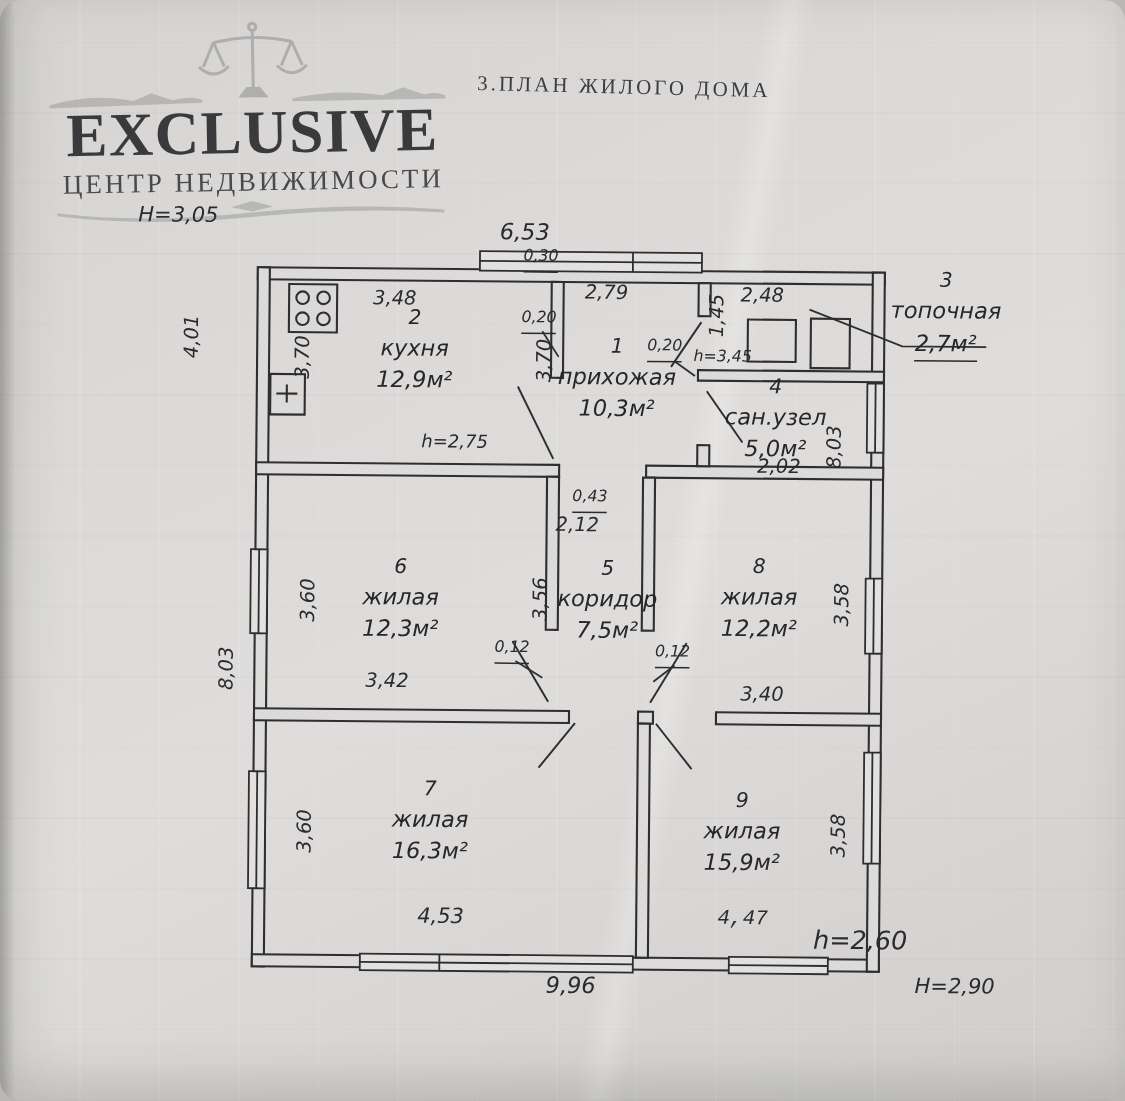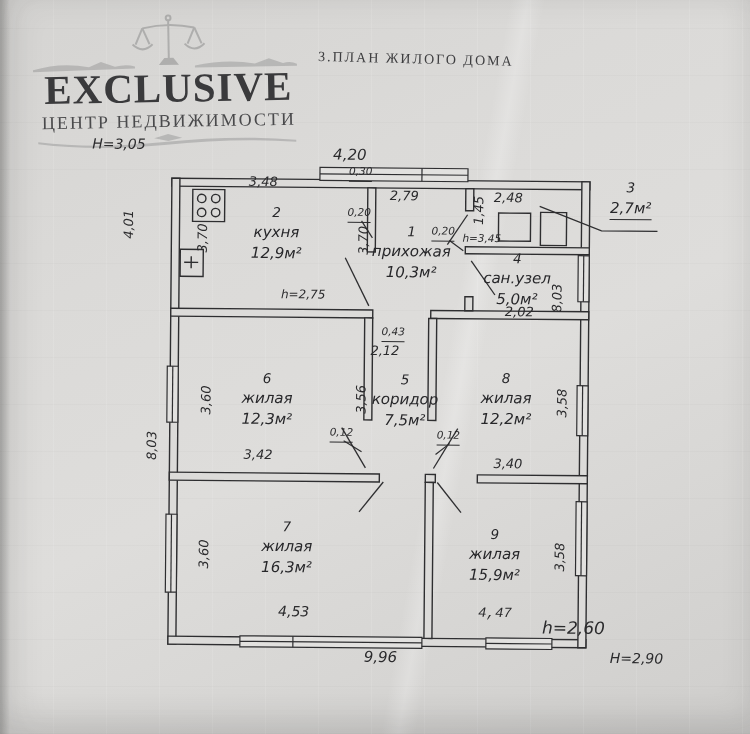--- a/index.html
+++ b/index.html
@@ -1,18 +1,18 @@
 <!DOCTYPE html>
 <html><head>
 <meta charset="utf-8">
 <style>
   html,body{margin:0;padding:0;background:#b9b8b6;}
   #photo{position:relative;width:750px;height:734px;overflow:hidden;
     background:linear-gradient(155deg,#d5d4d2 0%,#dbdad8 30%,#dedddb 55%,#d6d5d3 80%,#cfcecc 100%);
-    font-family:"DejaVu Sans",sans-serif;color:#2c2c2e;}
+    font-family:"DejaVu Sans",sans-serif;color:#2c2c2e;border-radius:14px;}
   .texture{position:absolute;inset:0;pointer-events:none;
     background:
       repeating-linear-gradient(90deg,rgba(255,255,255,0.10) 0 1px,transparent 1px 53px),
       repeating-linear-gradient(0deg,rgba(0,0,0,0.02) 0 1px,transparent 1px 47px),
       linear-gradient(100deg,transparent 58%,rgba(255,255,255,0.22) 60%,transparent 62%);}
   .edge-left{position:absolute;left:0;top:0;width:10px;height:100%;
     background:linear-gradient(90deg,rgba(90,90,88,0.35),rgba(90,90,88,0.0));}
   .vignette{position:absolute;inset:0;box-shadow:inset 0 -18px 30px rgba(60,60,58,0.12), inset 18px 0 30px rgba(60,60,58,0.08);pointer-events:none;}
 
   
@@ -163,20 +163,21 @@
       <div class="nm">кухня</div>
       <div class="ar">12,9м²</div>
     </div>
     <div class="room" style="left:350px;top:222px;width:120px;">
       <div class="num">1</div>
       <div class="nm">прихожая</div>
       <div class="ar">10,3м²</div>
     </div>
     <div class="room" style="left:576px;top:176px;width:106px;">
       <div class="num">3</div>
+      <div class="nm">топочная</div>
       <div><span class="ar ul">2,7м²</span></div>
     </div>
     <div class="room" style="left:458px;top:248px;width:116px;">
       <div class="num">4</div>
       <div class="nm">сан.узел</div>
       <div class="ar">5,0м²</div>
     </div>
     <div class="room" style="left:208px;top:370px;width:118px;">
       <div class="num">6</div>
       <div class="nm">жилая</div>
@@ -196,23 +197,23 @@
       <div class="num">7</div>
       <div class="nm">жилая</div>
       <div class="ar">16,3м²</div>
     </div>
     <div class="room" style="left:436px;top:524px;width:120px;">
       <div class="num">9</div>
       <div class="nm">жилая</div>
       <div class="ar">15,9м²</div>
     </div>
 
-    <div class="dim big" style="left:331px;top:146px;">4,20</div>
+    <div class="dim big" style="left:331px;top:146px;">6,53</div>
     <div class="dim small ul" style="left:347px;top:165px;">0,30</div>
-    <div class="dim" style="left:247px;top:175px;text-align:right;">3,48</div>
+    <div class="dim" style="left:247px;top:193px;text-align:right;">3,48</div>
     <div class="dim" style="left:388px;top:188px;">2,79</div>
     <div class="dim" style="left:492px;top:189px;">2,48</div>
     <div class="dim small ul" style="left:346px;top:206px;">0,20</div>
     <div class="dim small ul" style="left:430px;top:224px;">0,20</div>
     <div class="dim small" style="left:461px;top:231px;">h=3,45</div>
     <div class="dim" style="left:504px;top:303px;">2,02</div>
     <div class="dim" style="left:280px;top:288px;font-size:12px;">h=2,75</div>
     <div class="dim small ul" style="left:381px;top:325px;">0,43</div>
     <div class="dim" style="left:370px;top:343px;">2,12</div>
     <div class="dim small ul" style="left:330px;top:426px;">0,12</div>

